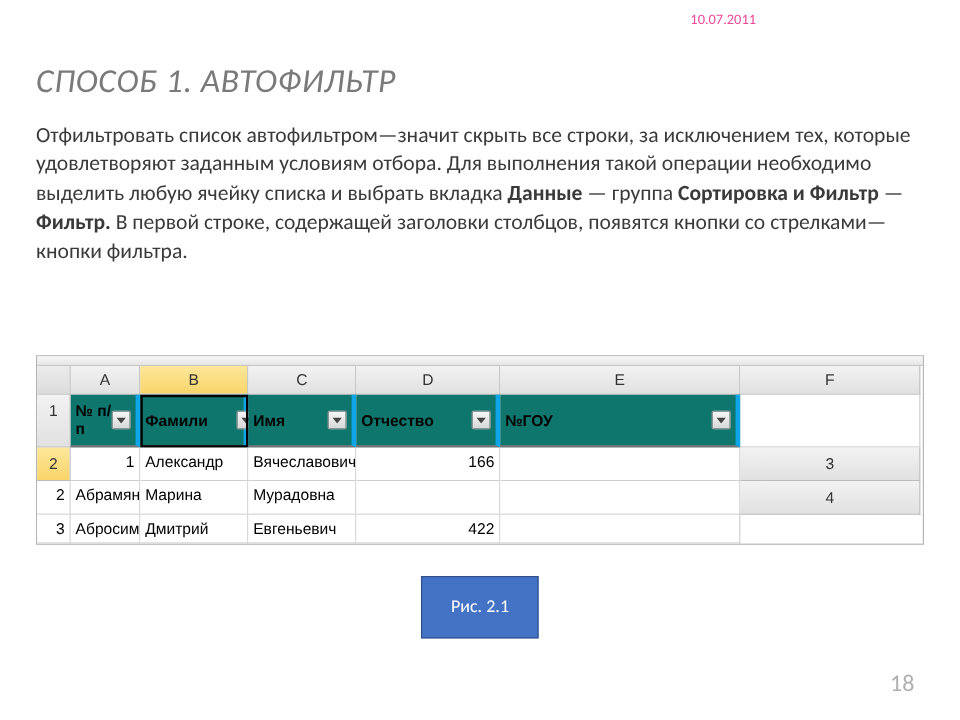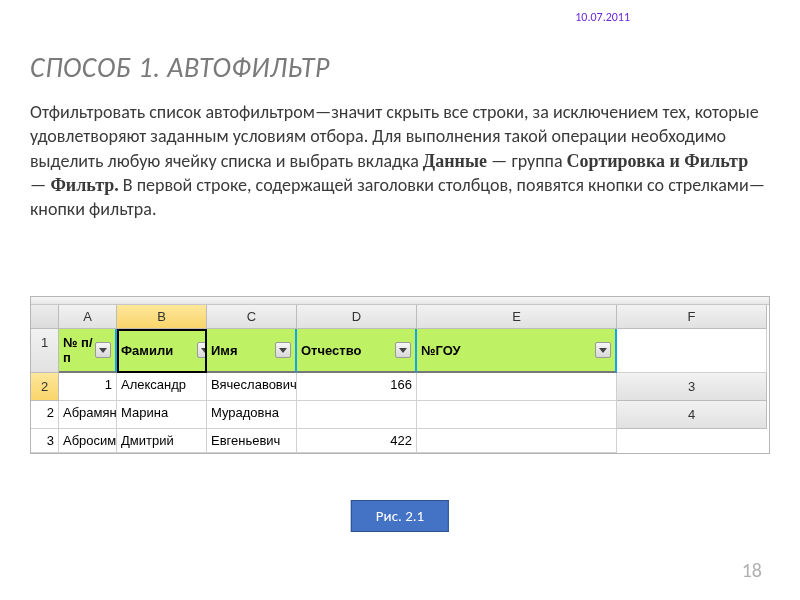--- a/index.html
+++ b/index.html
@@ -5,31 +5,31 @@
   * { box-sizing: border-box; margin: 0; padding: 0; }
   body {
     width: 800px; height: 600px;
     font-family: Calibri, Arial, sans-serif;
     background: #fff;
     position: relative;
     overflow: hidden;
   }
   .date {
     position: absolute; top: 10px; right: 170px;
-    color: #6d28d9; font-size: 12px; margin-left: 20px;
+    color: #ec4899; font-size: 12px; margin-left: 20px;
   }
   .title {
     position: absolute; top: 50px; left: 30px;
     color: #7a7a7a; font-size: 28px; letter-spacing: 0.5px; font-style: italic;
   }
   .para {
     position: absolute; top: 100px; left: 30px; right: 35px;
     color: #3a3a3a; font-size: 18px; line-height: 1.35;
   }
-  .para b { font-weight: 700; font-family: Liberation Serif, serif; }
+  .para b { font-weight: 700; }
   .tbl-wrap {
     position: absolute; top: 296px; left: 30px;
     width: 740px;
     border: 1px solid #b5b5b5;
     background: #fff;
     font-family: Arial, sans-serif;
     font-size: 13px;
   }
   .tbl-topbar {
     display: flex; height: 8px;
@@ -60,36 +60,36 @@
   .rowhdr.sel { background: linear-gradient(#fde79b,#f9d56a); }
   .cell {
     border-right: 1px solid #d0d0d0; border-bottom: 1px solid #d0d0d0;
     padding: 4px 4px; background: #fff; color: #000;
     white-space: nowrap; overflow: hidden;
   }
   .cell.num { text-align: right; }
   .hdrcell {
     display: flex; align-items: center; justify-content: space-between;
     font-weight: 700; padding: 6px 4px;
-    border-right: 2px solid #0ea5e9; border-bottom: 2px solid #777;
-    background: #bef264;
+    border-right: 4px solid #0ea5e9; border-bottom: 2px solid #777;
+    background: #0f766e;
   }
   .hdrcell.sel { outline: 2px solid #000; outline-offset: -2px; gap: 24px; }
   .dropbtn {
     width: 16px; height: 16px; flex-shrink: 0;
     border: 1px solid #9a9a9a;
     background: linear-gradient(#f6f6f6,#d8d8d8);
     display: inline-flex; align-items: center; justify-content: center;
     border-radius: 2px;
   }
   .dropbtn svg { width: 8px; height: 5px; }
   .caption-box {
     position: absolute; bottom: 68px; left: 50%; transform: translateX(-50%);
     background: #4472c4; border: 1px solid #2f528f;
-    color: #fff; font-size: 15px; padding: 6px 24px; text-align: right;
+    color: #fff; font-size: 15px; padding: 16px 24px; text-align: right;
   }
   .pagenum {
     position: absolute; bottom: 18px; right: 38px;
     color: #b0b0b0; font-size: 20px;
   }
 </style>
 </head>
 <body>
 
 <div class="date">10.07.2011</div>

